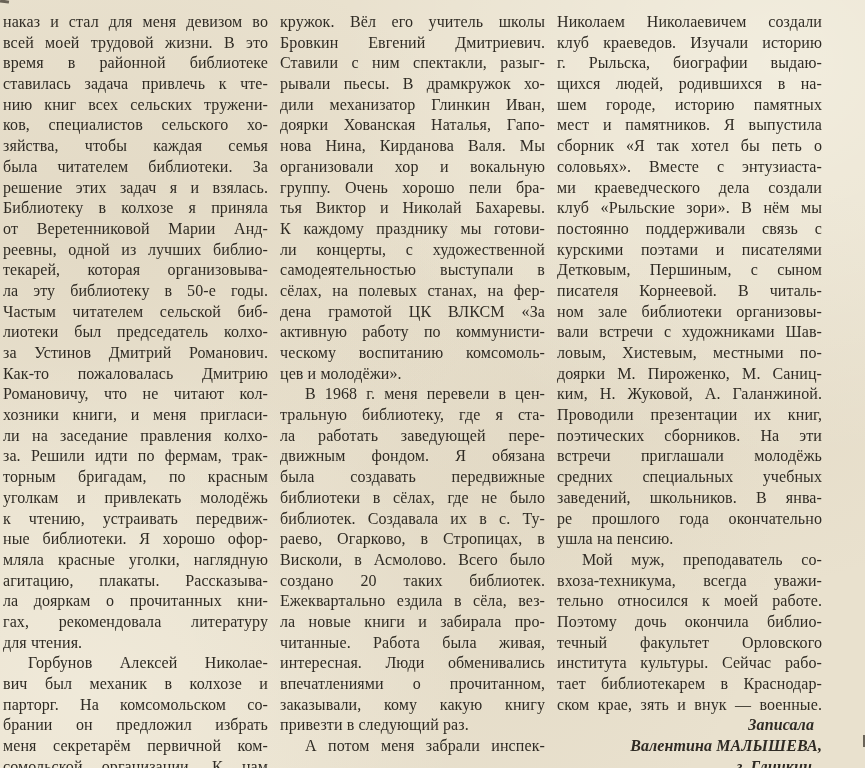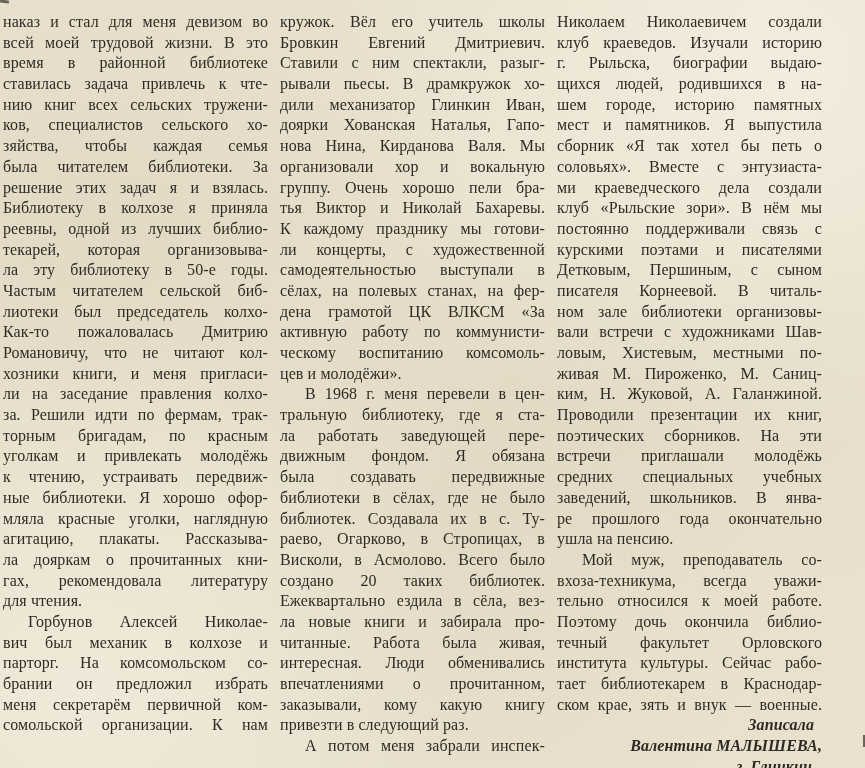--- a/index.html
+++ b/index.html
@@ -78,25 +78,27 @@
       <div class="line just">наказ и стал для меня девизом во</div>
       <div class="line just">всей моей трудовой жизни. В это</div>
       <div class="line just">время в районной библиотеке</div>
       <div class="line just">ставилась задача привлечь к чте-</div>
       <div class="line just">нию книг всех сельских тружени-</div>
       <div class="line just">ков, специалистов сельского хо-</div>
       <div class="line just">зяйства, чтобы каждая семья</div>
       <div class="line just">была читателем библиотеки. За</div>
       <div class="line just">решение этих задач я и взялась.</div>
       <div class="line just">Библиотеку в колхозе я приняла</div>
+      <div class="line just">от Веретенниковой Марии Анд-</div>
       <div class="line just">реевны, одной из лучших библио-</div>
       <div class="line just">текарей, которая организовыва-</div>
       <div class="line just">ла эту библиотеку в 50-е годы.</div>
       <div class="line just">Частым читателем сельской биб-</div>
       <div class="line just">лиотеки был председатель колхо-</div>
+      <div class="line just">за Устинов Дмитрий Романович.</div>
       <div class="line just">Как-то пожаловалась Дмитрию</div>
       <div class="line just">Романовичу, что не читают кол-</div>
       <div class="line just">хозники книги, и меня пригласи-</div>
       <div class="line just">ли на заседание правления колхо-</div>
       <div class="line just">за. Решили идти по фермам, трак-</div>
       <div class="line just">торным бригадам, по красным</div>
       <div class="line just">уголкам и привлекать молодёжь</div>
       <div class="line just">к чтению, устраивать передвиж-</div>
       <div class="line just">ные библиотеки. Я хорошо офор-</div>
       <div class="line just">мляла красные уголки, наглядную</div>
@@ -160,21 +162,21 @@
       <div class="line just">соловьях». Вместе с энтузиаста-</div>
       <div class="line just">ми краеведческого дела создали</div>
       <div class="line just">клуб «Рыльские зори». В нём мы</div>
       <div class="line just">постоянно поддерживали связь с</div>
       <div class="line just">курскими поэтами и писателями</div>
       <div class="line just">Детковым, Першиным, с сыном</div>
       <div class="line just">писателя Корнеевой. В читаль-</div>
       <div class="line just">ном зале библиотеки организовы-</div>
       <div class="line just">вали встречи с художниками Шав-</div>
       <div class="line just">ловым, Хистевым, местными по-</div>
-      <div class="line just">живая М. Пироженко, М. Саниц-</div>
+      <div class="line just">доярки М. Пироженко, М. Саниц-</div>
       <div class="line just">ким, Н. Жуковой, А. Галанжиной.</div>
       <div class="line just">Проводили презентации их книг,</div>
       <div class="line just">поэтических сборников. На эти</div>
       <div class="line just">встречи приглашали молодёжь</div>
       <div class="line just">средних специальных учебных</div>
       <div class="line just">заведений, школьников. В янва-</div>
       <div class="line just">ре прошлого года окончательно</div>
       <div class="line end">ушла на пенсию.</div>
       <div class="line just indent">Мой муж, преподаватель со-</div>
       <div class="line just">вхоза-техникума, всегда уважи-</div>

